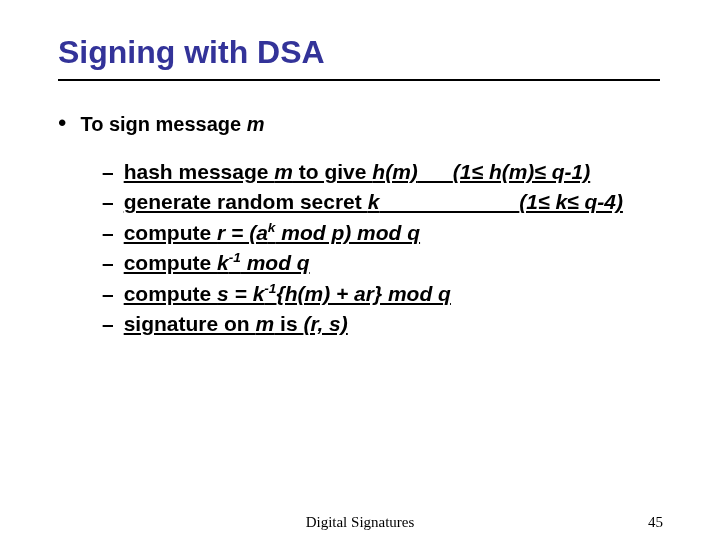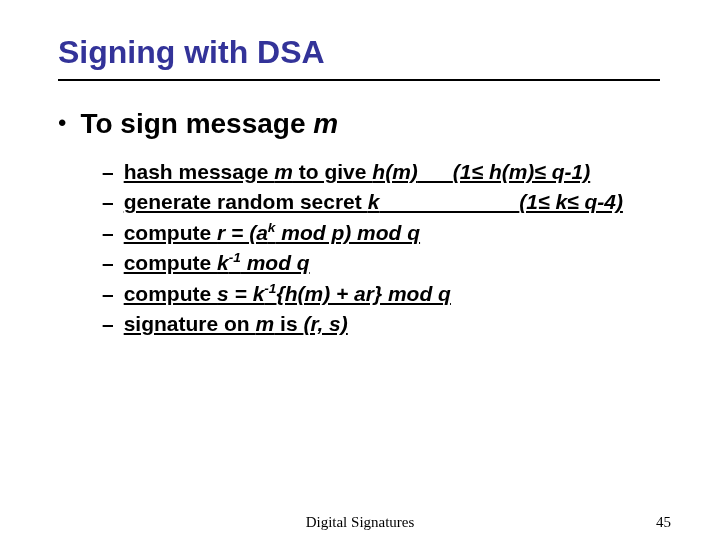--- a/index.html
+++ b/index.html
@@ -37,21 +37,21 @@
     align-items: flex-start;
     margin-bottom: 18px;
   }
   .l1-bullet {
     font-size: 24px;
     line-height: 28px;
     margin-right: 14px;
     flex: 0 0 auto;
   }
   .l1-text {
-    font-size: 28px;
+    font-size: 20px;
     font-weight: bold;
     line-height: 30px;
   }
   .l1-text .var { font-style: italic; }
   .l2-list {
     margin-left: 44px;
     font-size: 21px;
     font-weight: bold;
     line-height: 1.45;
   }
@@ -79,21 +79,21 @@
     color: #000;
   }
   .footer-center {
     position: absolute;
     left: 0;
     width: 100%;
     text-align: center;
   }
   .footer-right {
     position: absolute;
-    right: 49px;
+    right: 57px;
     text-align: right;
   }
 </style>
 </head>
 <body>
 
 <div class="slide">
 
   <div class="title">Signing with DSA</div>
   <hr class="rule">

